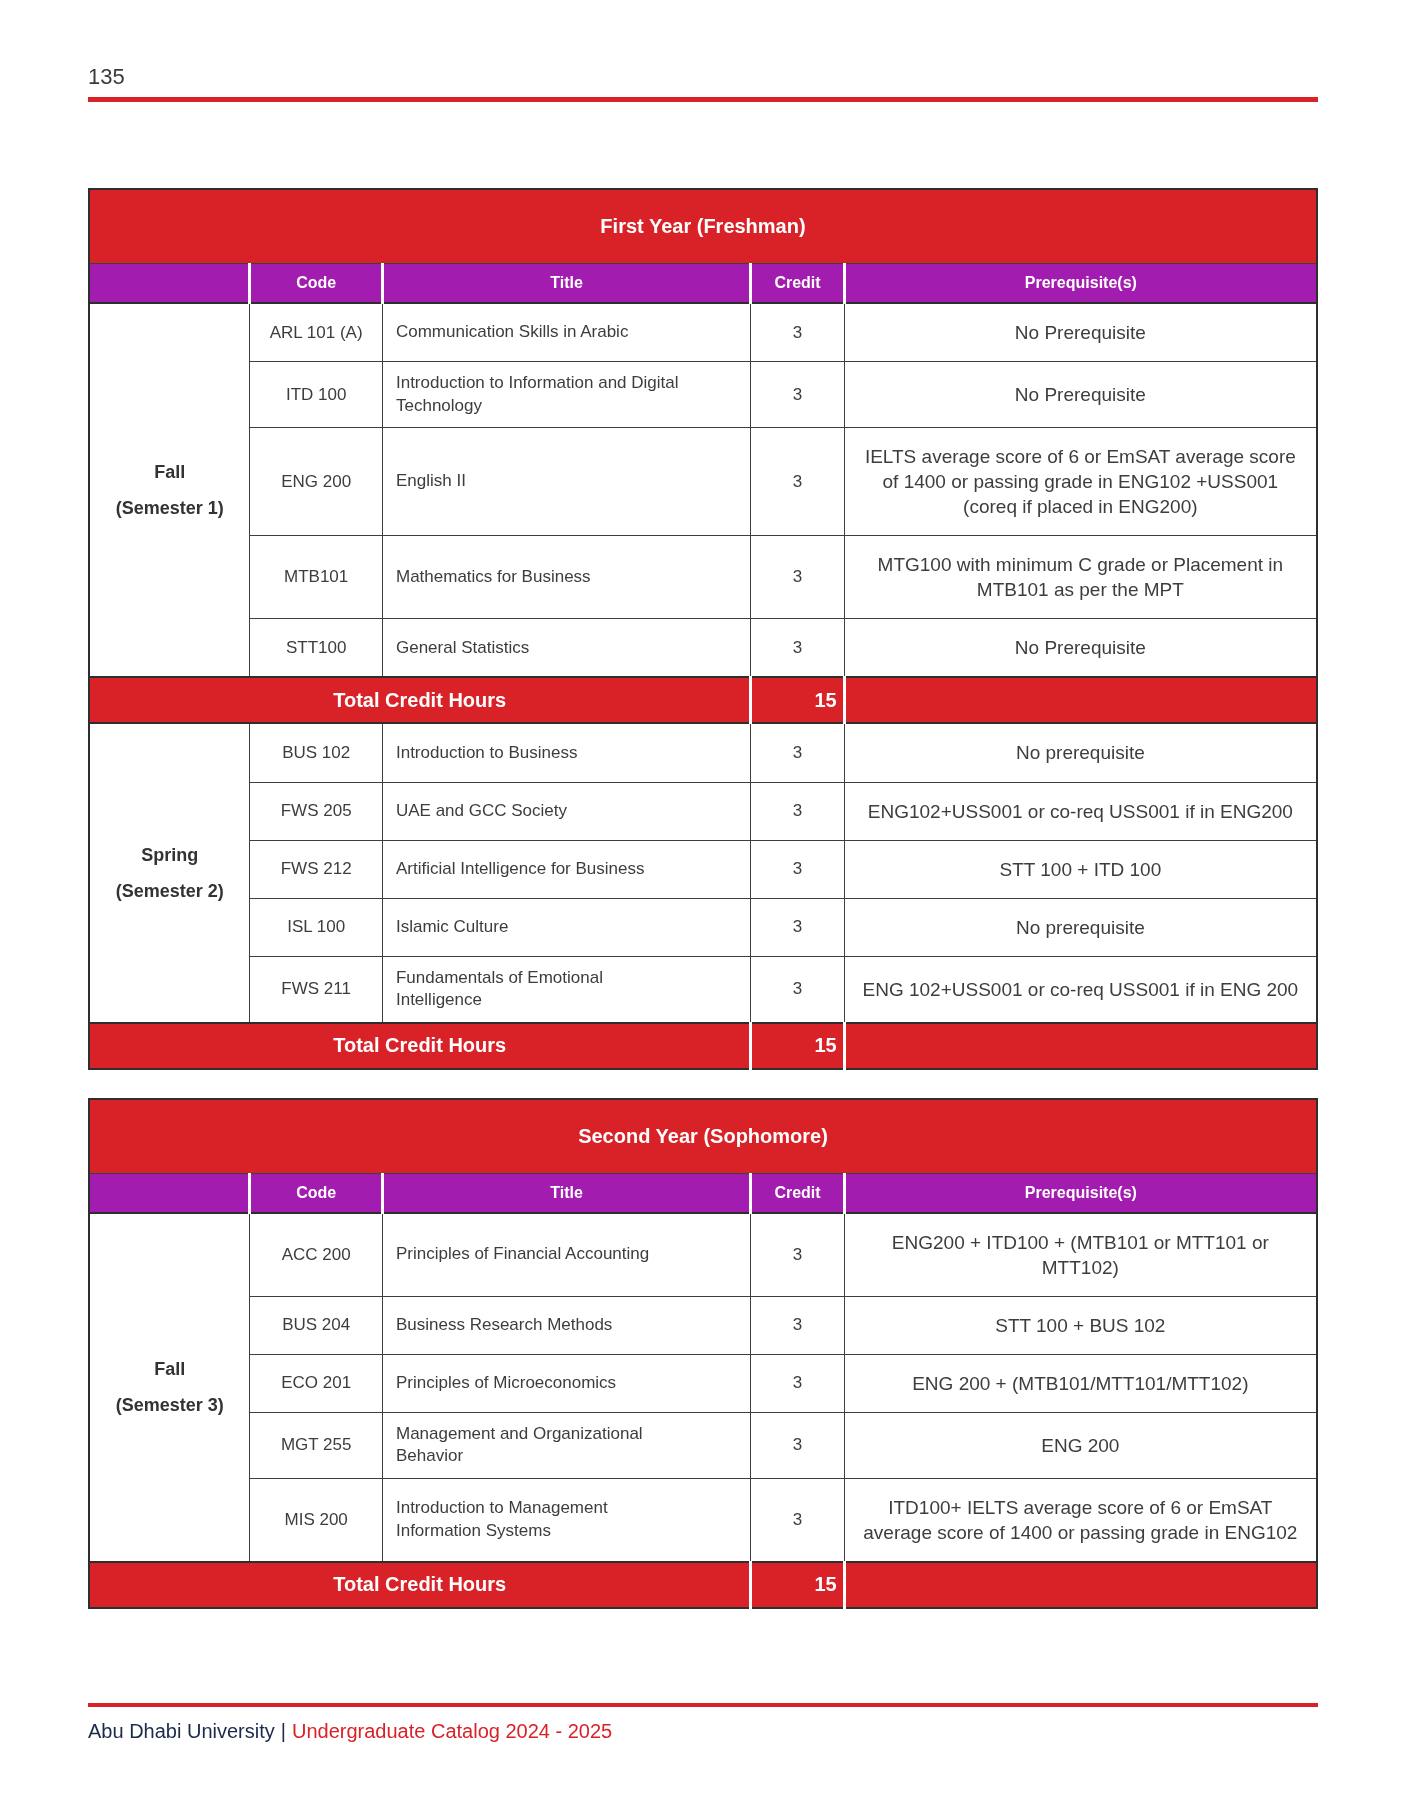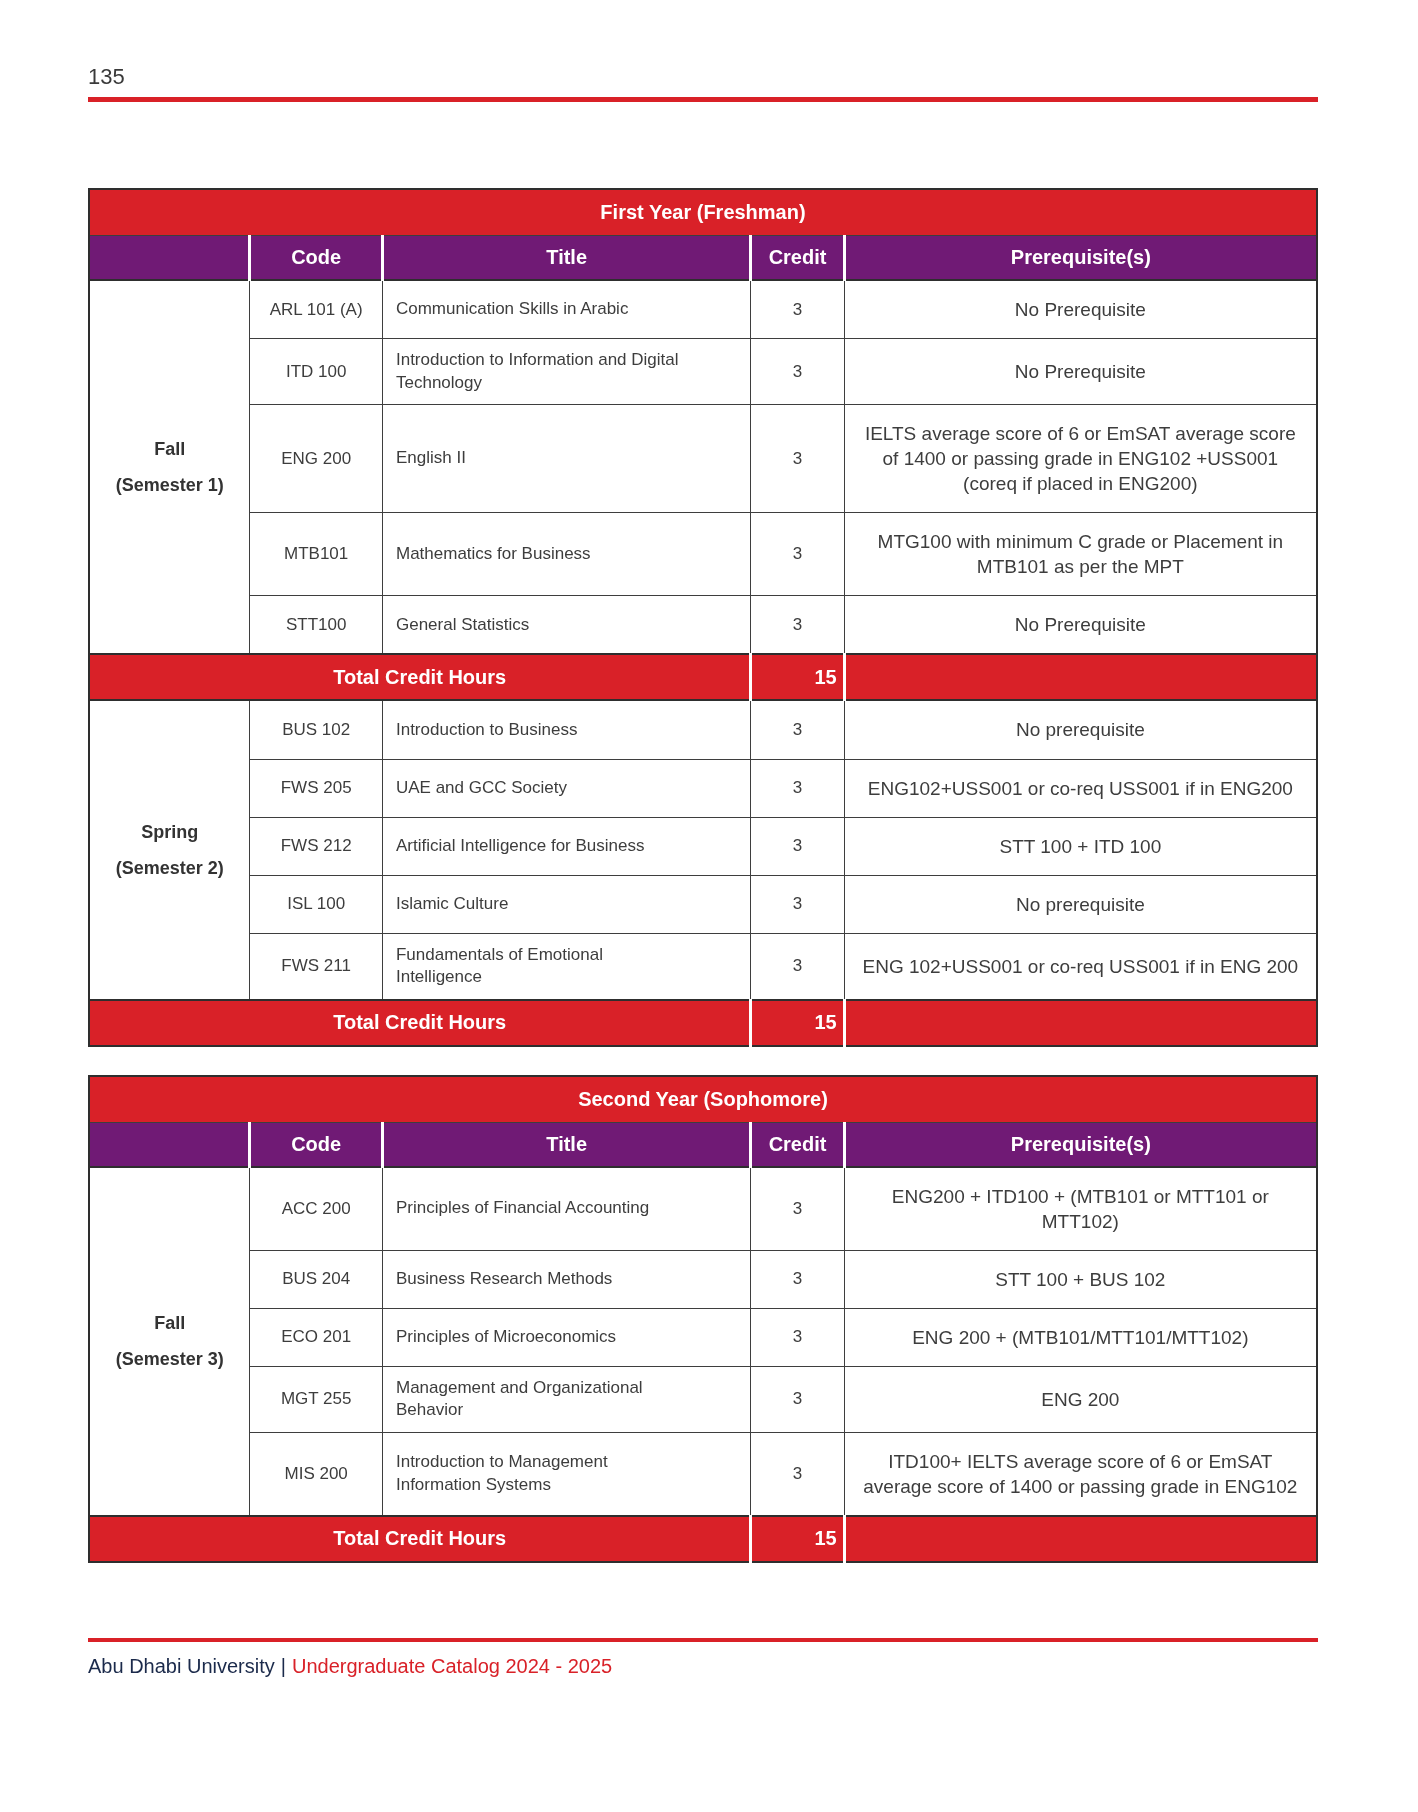--- a/index.html
+++ b/index.html
@@ -18,42 +18,42 @@
   .title-l1{font-size:64px;font-weight:400;color:#1b2a4b;line-height:1.02;letter-spacing:-1px;}
   .title-l2{font-size:70px;font-weight:700;color:#d92128;line-height:1.02;letter-spacing:-1.5px;margin-top:6px;}
   .title-l3{font-size:46px;font-weight:700;color:#1b2a4b;line-height:1.05;letter-spacing:-1px;margin-top:8px;}
 
   
   .tables-wrap{margin-top:86px;}
   table.plan{border-collapse:collapse;width:100%;table-layout:fixed;margin-bottom:28px;
              border:2px solid #2e2e2e;}
   table.plan th,table.plan td{border:1px solid #3e3e3e;word-wrap:break-word;}
   th.banner{background:#d92128;color:#ffffff;font-size:20px;font-weight:700;
-            padding:11px 8px;border-bottom:3px solid #2e2e2e;}
-  tr.colhead th{background:#701a75;color:#ffffff;font-size:20px;font-weight:700;
+            padding:25px 8px;border-bottom:3px solid #2e2e2e;}
+  tr.colhead th{background:#a21caf;color:#ffffff;font-size:16px;font-weight:700;
                 padding:10px 6px;border-bottom:2px solid #2e2e2e;}
   tr.colhead th + th{border-left:3px solid #ffffff;}
   td.sem{font-size:18px;font-weight:700;color:#333333;text-align:center;
          vertical-align:middle;padding:6px;}
   .sem-l2{margin-top:15px;}
   td.code,td.credit{font-size:17px;text-align:center;vertical-align:middle;
                     padding:10px 6px;height:24px;}
   td.titlecell{font-size:17px;text-align:left;vertical-align:middle;
                padding:10px 6px 10px 13px;white-space:pre-line;line-height:1.32;}
   td.prereq{font-size:19px;text-align:center;vertical-align:middle;
             padding:16px 10px;white-space:pre-line;line-height:1.32;}
   tr.totalrow td{background:#d92128;color:#ffffff;font-weight:700;height:26px;
                  border-top:2px solid #2e2e2e;border-bottom:2px solid #2e2e2e;}
   td.total-label{font-size:20px;text-align:center;padding:9px 22px;}
   td.total-value{font-size:20px;text-align:right;padding:9px 6px;
                  border-left:3px solid #ffffff !important;border-right:3px solid #ffffff !important;}
   td.total-empty{padding:9px 6px;}
 
   
-  .footer{position:absolute;left:88px;top:1638px;width:1230px;}
+  .footer{position:absolute;left:88px;top:1703px;width:1230px;}
   .footer-rule{height:4px;background:#d92128;}
   .footer-text{margin-top:12px;font-size:20px;line-height:1.2;}
   .footer-univ{color:#1b2a4b;}
   .footer-div{color:#1b2a4b;padding:0 6px;}
   .footer-cat{color:#d92128;}
 </style>
 </head>
 <body>
 
 <div class="page-inner">

